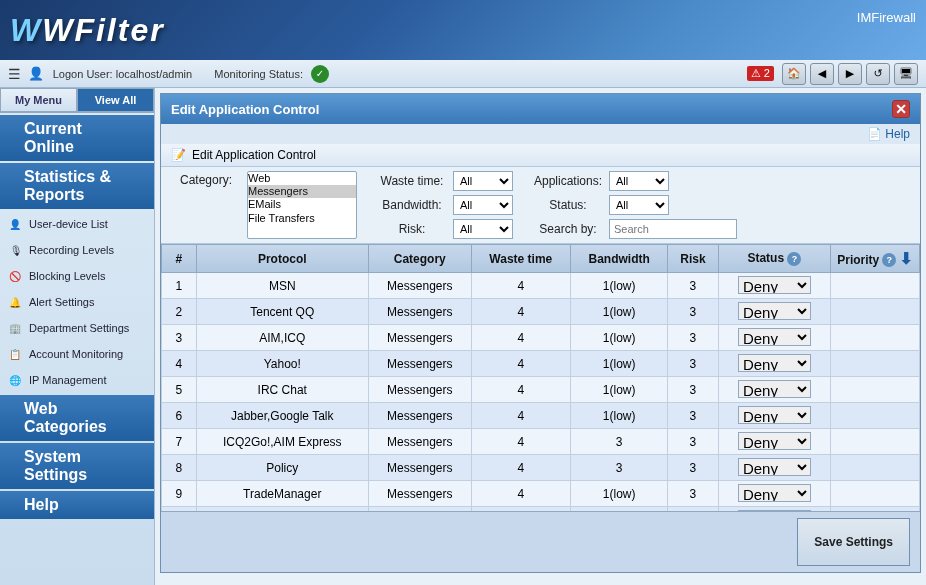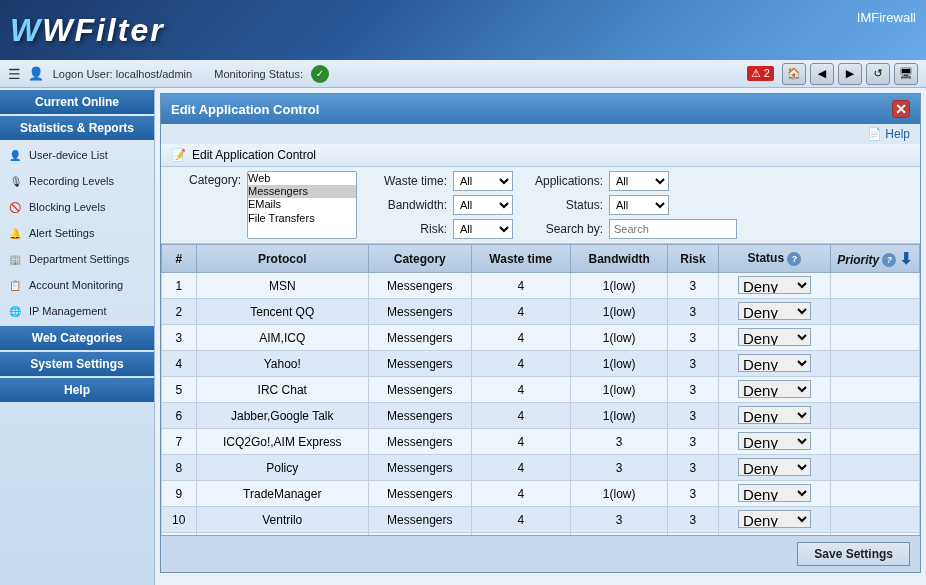--- a/index.html
+++ b/index.html
@@ -20,21 +20,21 @@
 
     
     .main-layout { display: flex; height: 497px; }
 
     
     .sidebar { width: 155px; background: linear-gradient(to bottom, #ddeaf5, #c8dcee); border-right: 1px solid #a0b8d0; flex-shrink: 0; }
     .sidebar-tabs { display: flex; border-bottom: 1px solid #90a8c0; }
     .sidebar-tab { flex: 1; padding: 5px 4px; text-align: center; font-size: 11px; font-weight: bold; cursor: pointer; border: 1px solid #90a8c0; }
     .sidebar-tab.active { background: #2a6aaa; color: white; }
     .sidebar-tab.inactive { background: linear-gradient(to bottom, #e8f0f8, #d0e0f0); color: #336; }
-    .sidebar-section-title { background: linear-gradient(to bottom, #3a7aba, #2060a0); color: white; padding: 5px 10px; font-weight: bold; font-size: 12px; text-align: center; margin: 2px 0; cursor: pointer; }
+    .sidebar-section-title { background: linear-gradient(to bottom, #3a7aba, #2060a0); color: white; padding: 5px 24px; font-weight: bold; font-size: 16px; margin: 2px 0; cursor: pointer; }
     .sidebar-item { display: flex; align-items: center; padding: 5px 8px; font-size: 11px; color: #223; cursor: pointer; gap: 5px; }
     .sidebar-icon { width: 16px; height: 16px; display: inline-flex; align-items: center; justify-content: center; font-size: 10px; }
 
     
     .content { flex: 1; background: #e8f0f8; overflow: hidden; position: relative; }
 
     
     .dialog { background: #dce8f4; border: 1px solid #7090b0; margin: 5px; height: 480px; display: flex; flex-direction: column; }
     .dialog-header { background: linear-gradient(to bottom, #5a9ad4, #3a78b8); padding: 6px 10px; display: flex; align-items: center; justify-content: space-between; }
     .dialog-title { color: white; font-weight: bold; font-size: 13px; }
@@ -46,40 +46,40 @@
     .dialog-subheader { background: linear-gradient(to bottom, #eef4fb, #dce8f4); padding: 4px 10px; display: flex; align-items: center; border-bottom: 1px solid #b0c8e0; }
 
     
     .help-row { display: flex; justify-content: flex-end; padding: 3px 10px; }
     .help-link { color: #2060a0; font-size: 12px; cursor: pointer; display: flex; align-items: center; gap: 3px; }
 
     
     .filter-form { display: flex; padding: 4px 10px; gap: 20px; align-items: flex-start; border-bottom: 1px solid #b0c8e0; background: #e8f0f8; }
     .filter-col { display: flex; flex-direction: column; gap: 4px; }
     .filter-row { display: flex; align-items: center; gap: 6px; font-size: 12px; }
-    .filter-label { min-width: 70px; text-align: right; font-weight: normal; color: #222; }
+    .filter-label { min-width: 70px; text-align: center; font-weight: normal; color: #222; }
     .filter-select { height: 20px; font-size: 11px; border: 1px solid #90a8c0; background: white; padding: 0 2px; min-width: 60px; }
     .filter-input { height: 20px; font-size: 11px; border: 1px solid #90a8c0; background: white; padding: 0 4px; width: 128px; }
     .category-box { border: 1px solid #90a8c0; background: white; font-size: 11px; }
 
     
     .table-wrapper { flex: 1; overflow-y: auto; overflow-x: hidden; }
     table { width: 100%; border-collapse: collapse; font-size: 12px; }
     thead tr { background: linear-gradient(to bottom, #c8d8ec, #b0c8e0); }
     thead th { padding: 4px 6px; border: 1px solid #90a8c0; font-weight: bold; text-align: center; color: #111; white-space: nowrap; }
     tbody tr:nth-child(even) { background: #dce8f8; }
     tbody tr:nth-child(odd) { background: #eef4fc; }
     tbody td { padding: 3px 6px; border: 1px solid #c0d0e0; text-align: center; }
     .row-select { height: 18px; font-size: 15px; border: 1px solid #90a8c0; min-width: 65px; }
     .sort-icon { color: #1a5aa0; font-size: 16px; cursor: pointer; }
     .help-icon { display: inline-block; width: 14px; height: 14px; background: #6090c0; color: white; border-radius: 50%; text-align: center; font-size: 9px; line-height: 14px; font-weight: bold; }
 
     
     .dialog-footer { background: #c8d8ec; padding: 6px 10px; display: flex; justify-content: flex-end; border-top: 1px solid #90a8c0; }
-    .save-btn { background: linear-gradient(to bottom, #e0e8f0, #c8d8e8); border: 1px solid #7090b0; padding: 4px 16px; font-size: 12px; cursor: pointer; font-weight: bold; color: #222; }
+    .save-btn { background: linear-gradient(to bottom, #e0e8f0, #c8d8e8); border: 1px solid #7090b0; padding: 16px 16px; font-size: 12px; cursor: pointer; font-weight: bold; color: #222; }
 
     
     .table-wrapper::-webkit-scrollbar { width: 14px; }
     .table-wrapper::-webkit-scrollbar-track { background: #d0dce8; }
     .table-wrapper::-webkit-scrollbar-thumb { background: #8098b0; border: 1px solid #6080a0; }
   </style>
 </head>
 <body>
 
 <div class="header">
@@ -104,20 +104,24 @@
     <div class="nav-btn">◀</div>
     <div class="nav-btn">▶</div>
     <div class="nav-btn">↺</div>
     <div class="nav-btn">🖥</div>
   </div>
 </div>
 
 <div class="main-layout">
 
   <div class="sidebar">
+    <div class="sidebar-tabs">
+      <div class="sidebar-tab inactive">My Menu</div>
+      <div class="sidebar-tab active">View All</div>
+    </div>
 
     <div class="sidebar-section-title">Current Online</div>
     <div class="sidebar-section-title">Statistics &amp; Reports</div>
 
     <div class="sidebar-item">
       <span class="sidebar-icon">👤</span>
       <span>User-device List</span>
     </div>
     <div class="sidebar-item">
       <span class="sidebar-icon">🎙</span>
@@ -229,21 +233,21 @@
             <thead>
               <tr>
                 <th>#</th>
                 <th>Protocol</th>
                 <th>Category</th>
                 <th>Waste time</th>
                 <th>Bandwidth</th>
                 <th>Risk</th>
                 <th>Status <span class="help-icon">?</span></th>
                 <th style="width:80px;">
-                  <span style="display:inline-flex; align-items:flex-end; gap:3px;font-style:italic;">Priority <span class="help-icon">?</span></span>
+                  <span style="display:inline-flex; align-items:flex-end; gap:3px;">Priority <span class="help-icon">?</span></span>
                   <span class="sort-icon">⬇</span>
                 </th>
               </tr>
             </thead>
             <tbody id="table-body">
             <tr>
     <td>1</td>
     <td>MSN</td>
     <td>Messengers</td>
     <td>4</td>

